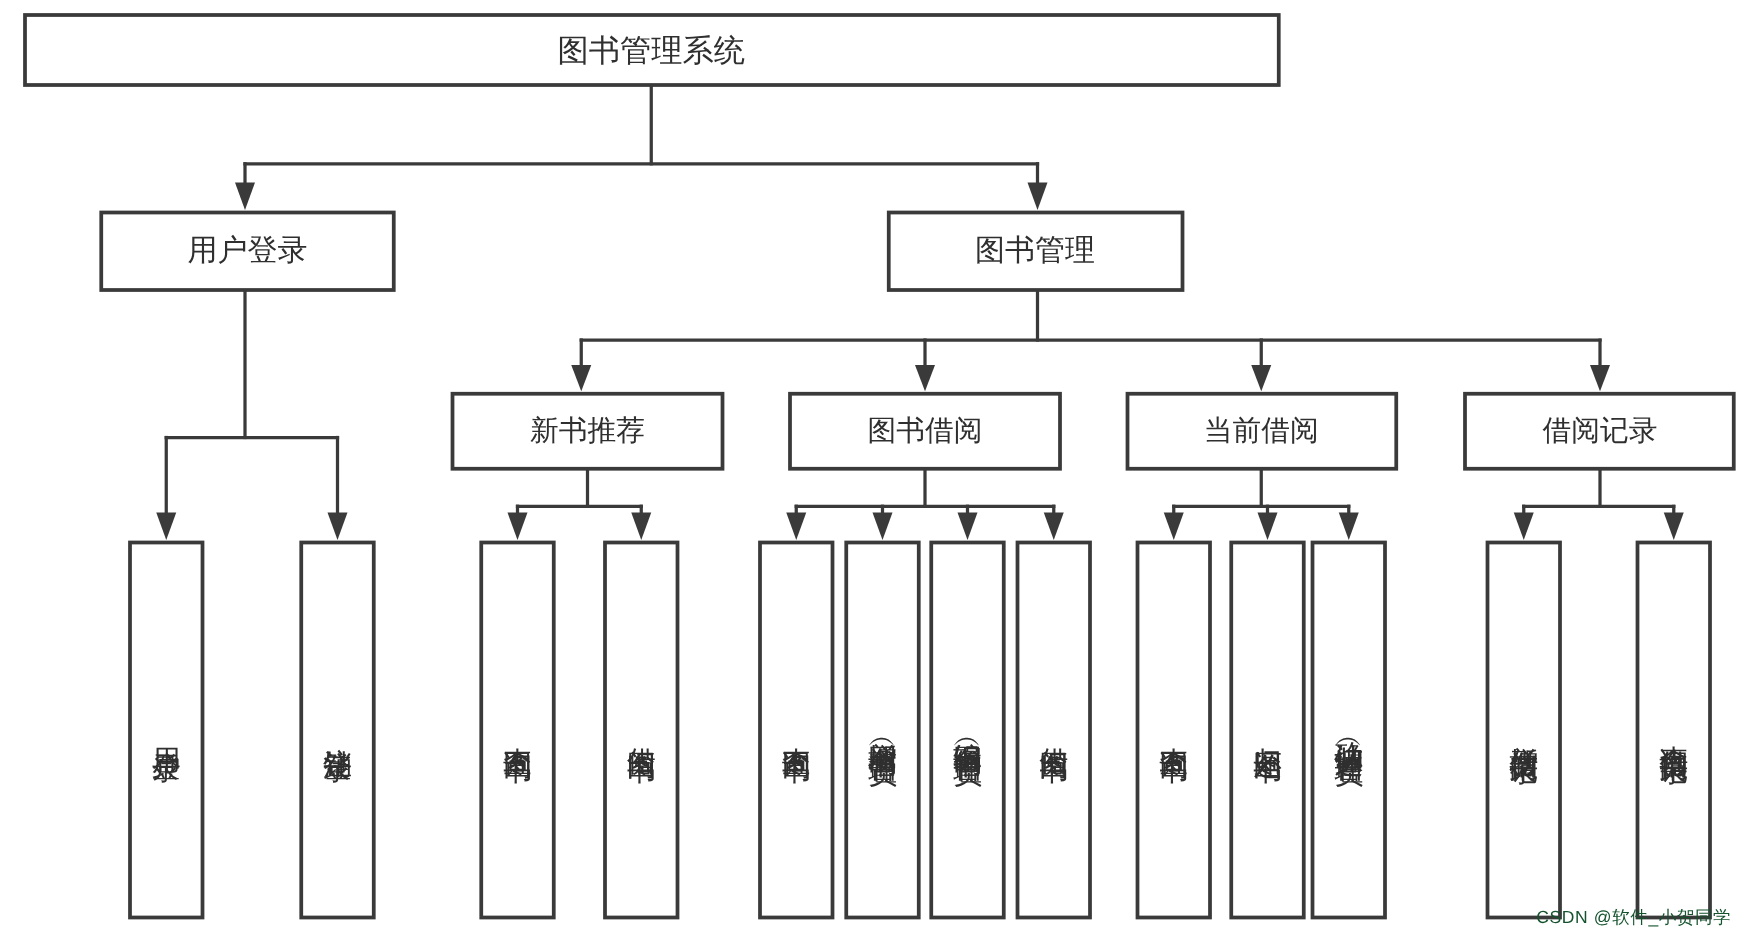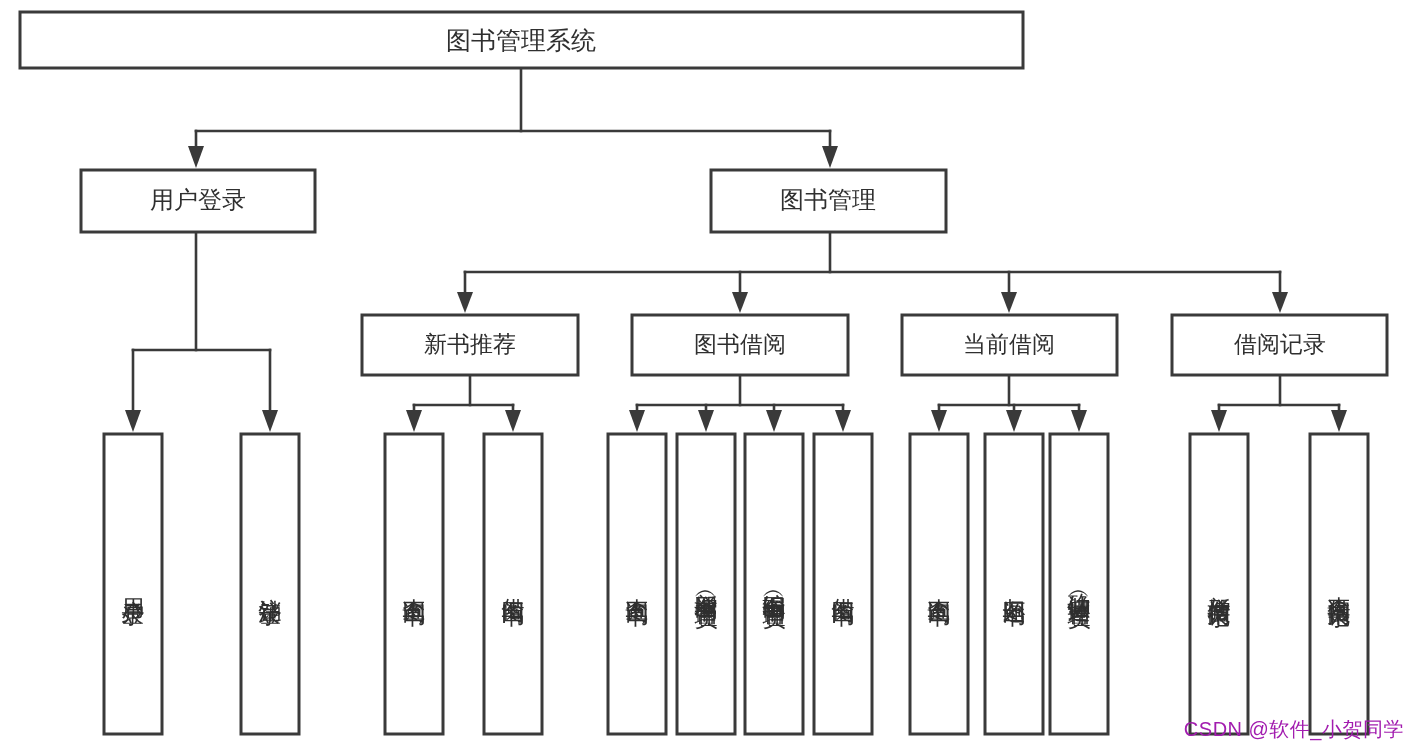--- a/index.html
+++ b/index.html
@@ -58,25 +58,25 @@
     line-height: 1;
     display: flex;
     align-items: center;
     justify-content: center;
     white-space: nowrap;
     pointer-events: none;
     user-select: none;
   }
   #watermark {
     position: absolute;
-    right: 1px;
+    right: 20px;
     bottom: 4px;
     font-family: "Liberation Sans", "DejaVu Sans", sans-serif;
-    font-size: 20px;
-    color: #a21caf;
+    font-size: 14px;
+    color: #14532d;
     white-space: nowrap;
     letter-spacing: 0.5px;
   }
 </style>
 </head>
 <body>
 
 <div id="page">
 
   <svg id="diagram-svg" viewBox="0 0 1405 747" xmlns="http://www.w3.org/2000/svg">

